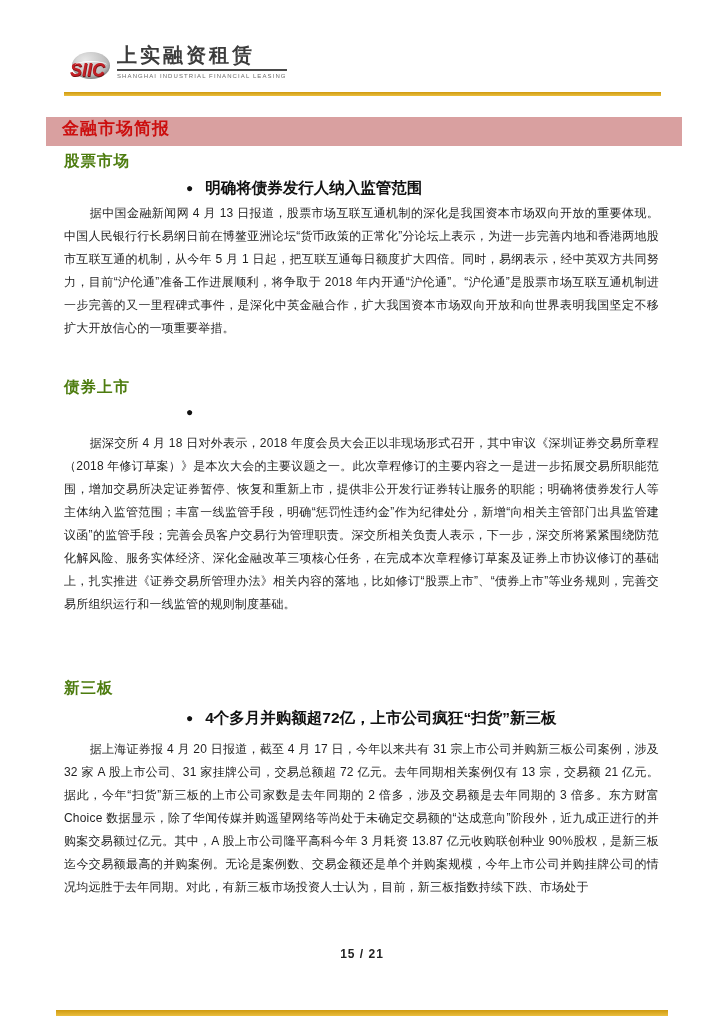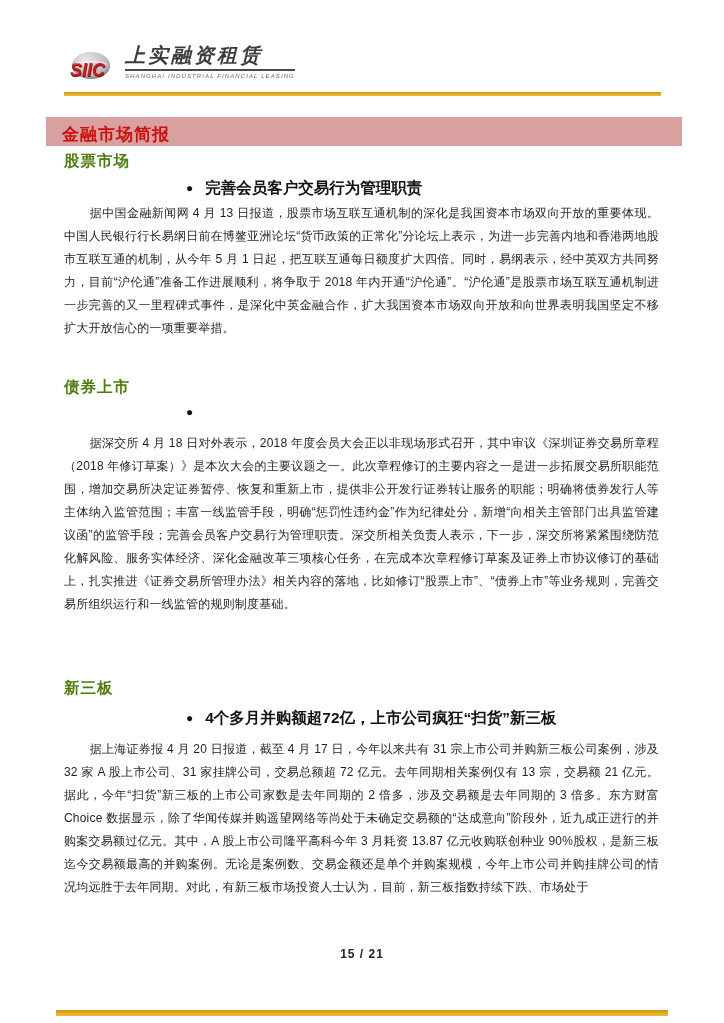--- a/index.html
+++ b/index.html
@@ -22,36 +22,36 @@
   }
   .globe::after{
     content:"";position:absolute;left:3px;right:3px;top:9px;height:7px;
     border-radius:50%;border-top:1.5px solid #ffffff;opacity:.85;
   }
   .siic{
     position:absolute;left:-2px;bottom:-2px;
     font-style:italic;font-weight:bold;font-size:18px;letter-spacing:0px;
     color:#c22026;text-shadow:0.5px 0.5px 0 #7d1013;text-align:center;
   }
-  .logo-text{margin-left:15px;font-style:italic;}
+  .logo-text{margin-left:7px;}
   .logo-cn{
     font-size:20px;letter-spacing:3px;color:#3c3c3c;font-weight:600;
     border-bottom:2px solid #4a4a4a;padding-bottom:3px;line-height:22px;white-space:nowrap;
   }
   .logo-en{
     font-size:6px;color:#6a6a6a;letter-spacing:1.1px;margin-top:2px;white-space:nowrap;
   }
   
   .rule{position:absolute;background:linear-gradient(to bottom,#cf9a10,#eabe3e);}
   .top-rule{left:64px;top:92px;width:597px;height:4px;}
   .bottom-rule{left:56px;top:1010px;width:612px;height:6px;}
   
   .banner{
     position:absolute;left:46px;top:117px;width:636px;height:29px;
-    background:#d9a0a0;display:flex;align-items:flex-end;
+    background:#d9a0a0;display:flex;align-items:flex-start;
   }
   .banner-title{
     font-size:17px;font-weight:bold;color:#cc0f0f;
     padding-left:16px;letter-spacing:1px;
   }
   
   .sec-heading{
     position:absolute;left:64px;
     font-size:15.5px;font-weight:bold;color:#4d7c0f;letter-spacing:1px;
   }
@@ -93,21 +93,21 @@
 
   <div class="rule top-rule"></div>
 
   <div class="banner">
     <span class="banner-title">金融市场简报</span>
   </div>
 
   <div class="sec-heading s1h">股票市场</div>
   <div class="headline s1b">
     <span class="bullet">●</span>
-    <span>完善会员客户交易行为管理职责</span>
+    <span>明确将债券发行人纳入监管范围</span>
   </div>
   <p class="body-par s1p">据中国金融新闻网 4 月 13 日报道，股票市场互联互通机制的深化是我国资本市场双向开放的重要体现。中国人民银行行长易纲日前在博鳌亚洲论坛“货币政策的正常化”分论坛上表示，为进一步完善内地和香港两地股市互联互通的机制，从今年 5 月 1 日起，把互联互通每日额度扩大四倍。同时，易纲表示，经中英双方共同努力，目前“沪伦通”准备工作进展顺利，将争取于 2018 年内开通“沪伦通”。“沪伦通”是股票市场互联互通机制进一步完善的又一里程碑式事件，是深化中英金融合作，扩大我国资本市场双向开放和向世界表明我国坚定不移扩大开放信心的一项重要举措。</p>
 
   <div class="sec-heading s2h">债券上市</div>
   <div class="headline s2b">
     <span class="bullet">●</span>
   </div>
   <p class="body-par s2p">据深交所 4 月 18 日对外表示，2018 年度会员大会正以非现场形式召开，其中审议《深圳证券交易所章程（2018 年修订草案）》是本次大会的主要议题之一。此次章程修订的主要内容之一是进一步拓展交易所职能范围，增加交易所决定证券暂停、恢复和重新上市，提供非公开发行证券转让服务的职能；明确将债券发行人等主体纳入监管范围；丰富一线监管手段，明确“惩罚性违约金”作为纪律处分，新增“向相关主管部门出具监管建议函”的监管手段；完善会员客户交易行为管理职责。深交所相关负责人表示，下一步，深交所将紧紧围绕防范化解风险、服务实体经济、深化金融改革三项核心任务，在完成本次章程修订草案及证券上市协议修订的基础上，扎实推进《证券交易所管理办法》相关内容的落地，比如修订“股票上市”、“债券上市”等业务规则，完善交易所组织运行和一线监管的规则制度基础。</p>
 
   <div class="sec-heading s3h">新三板</div>

